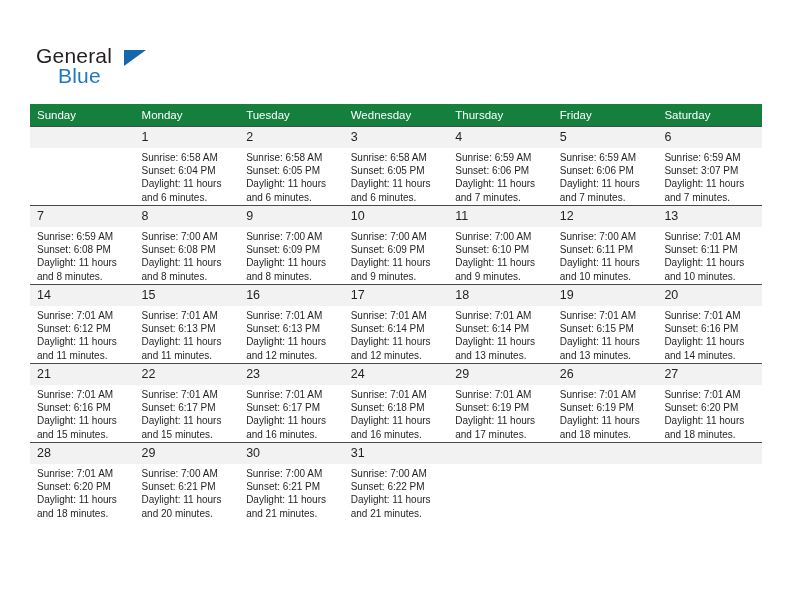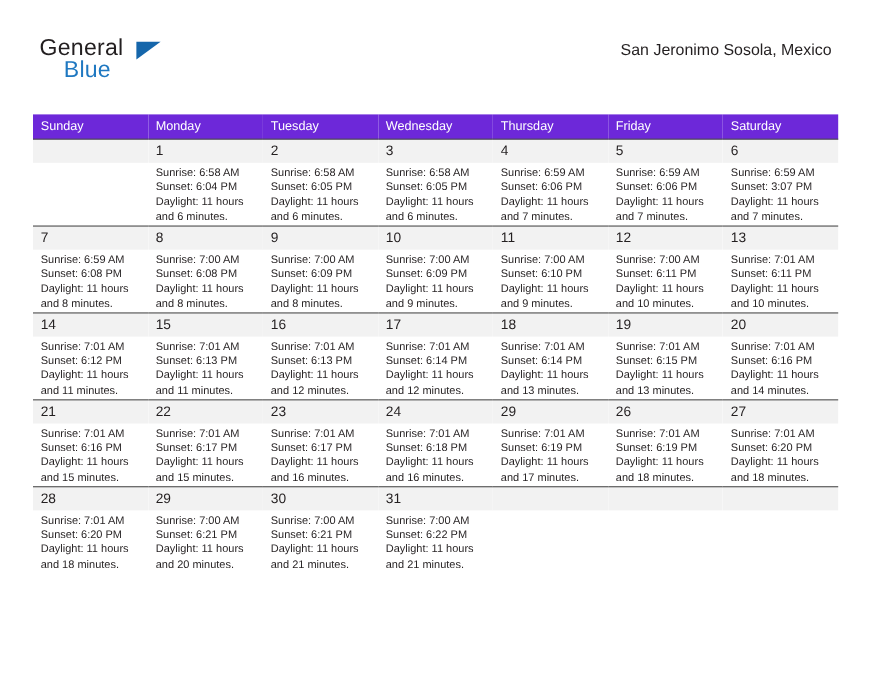--- a/index.html
+++ b/index.html
@@ -25,21 +25,21 @@
   .top {
     position: absolute;
     left: 0;
     top: 0;
     width: 792px;
     height: 104px;
   }
   .logo {
     position: absolute;
     left: 36px;
-    top: 32px;
+    top: 44px;
     width: 130px;
     height: 50px;
   }
   .logo-general {
     position: absolute;
     left: 0;
     top: 0;
     font-size: 21px;
     letter-spacing: 0.2px;
     color: #231f20;
@@ -87,21 +87,21 @@
   
   .calendar {
     position: absolute;
     left: 30px;
     top: 104px;
     width: 732px;
     border-collapse: collapse;
     table-layout: fixed;
   }
   .calendar th {
-    background: #6d28d9;
+    background: #15803d;
     color: #ffffff;
     font-weight: normal;
     font-size: 11.5px;
     text-align: left;
     padding: 5px 0 5px 7px;
     height: 10px;
     vertical-align: middle;
     border: none;
     margin-top: 28px;
   }
@@ -146,21 +146,20 @@
 
   <div class="top">
 
     <div class="logo">
       <span class="logo-general">General</span>
       <span class="logo-tri"></span>
       <span class="logo-blue">Blue</span>
     </div>
 
     <div class="title-block">
-      <div class="cal-subtitle">San Jeronimo Sosola, Mexico</div>
     </div>
 
   </div>
 
   <table class="calendar">
     <thead>
       <tr>
         <th>Sunday</th>
         <th>Monday</th>
         <th>Tuesday</th>

